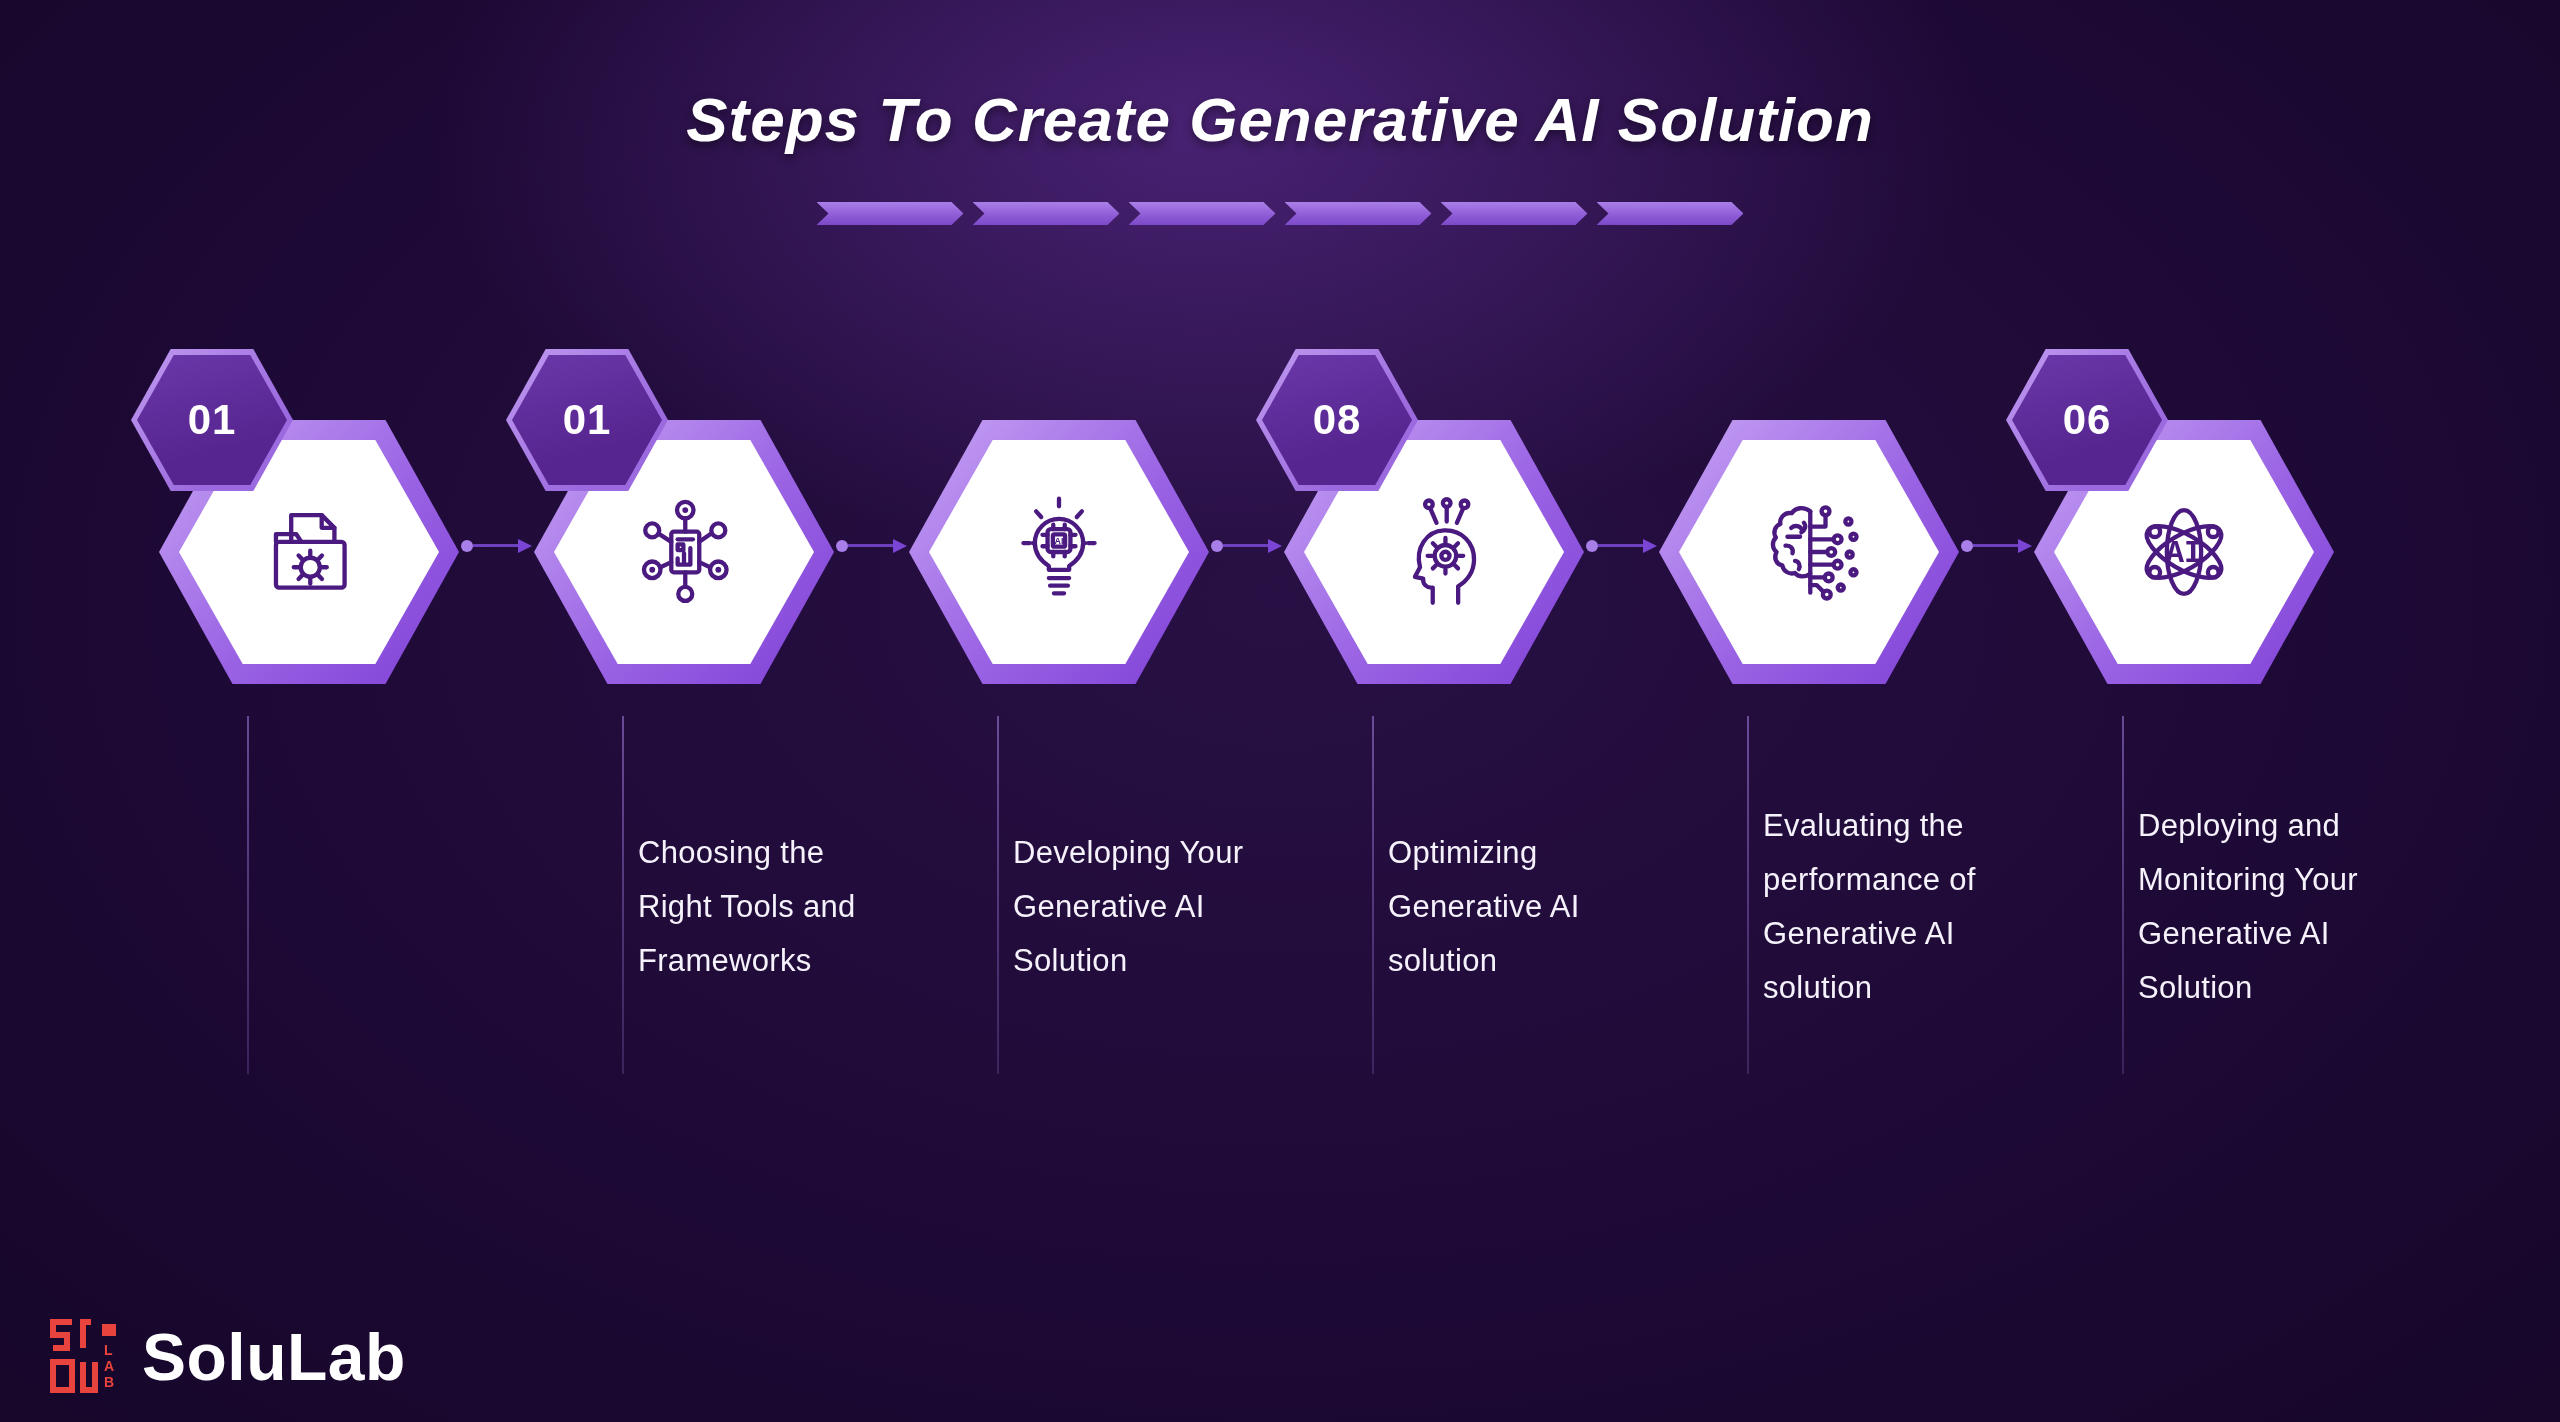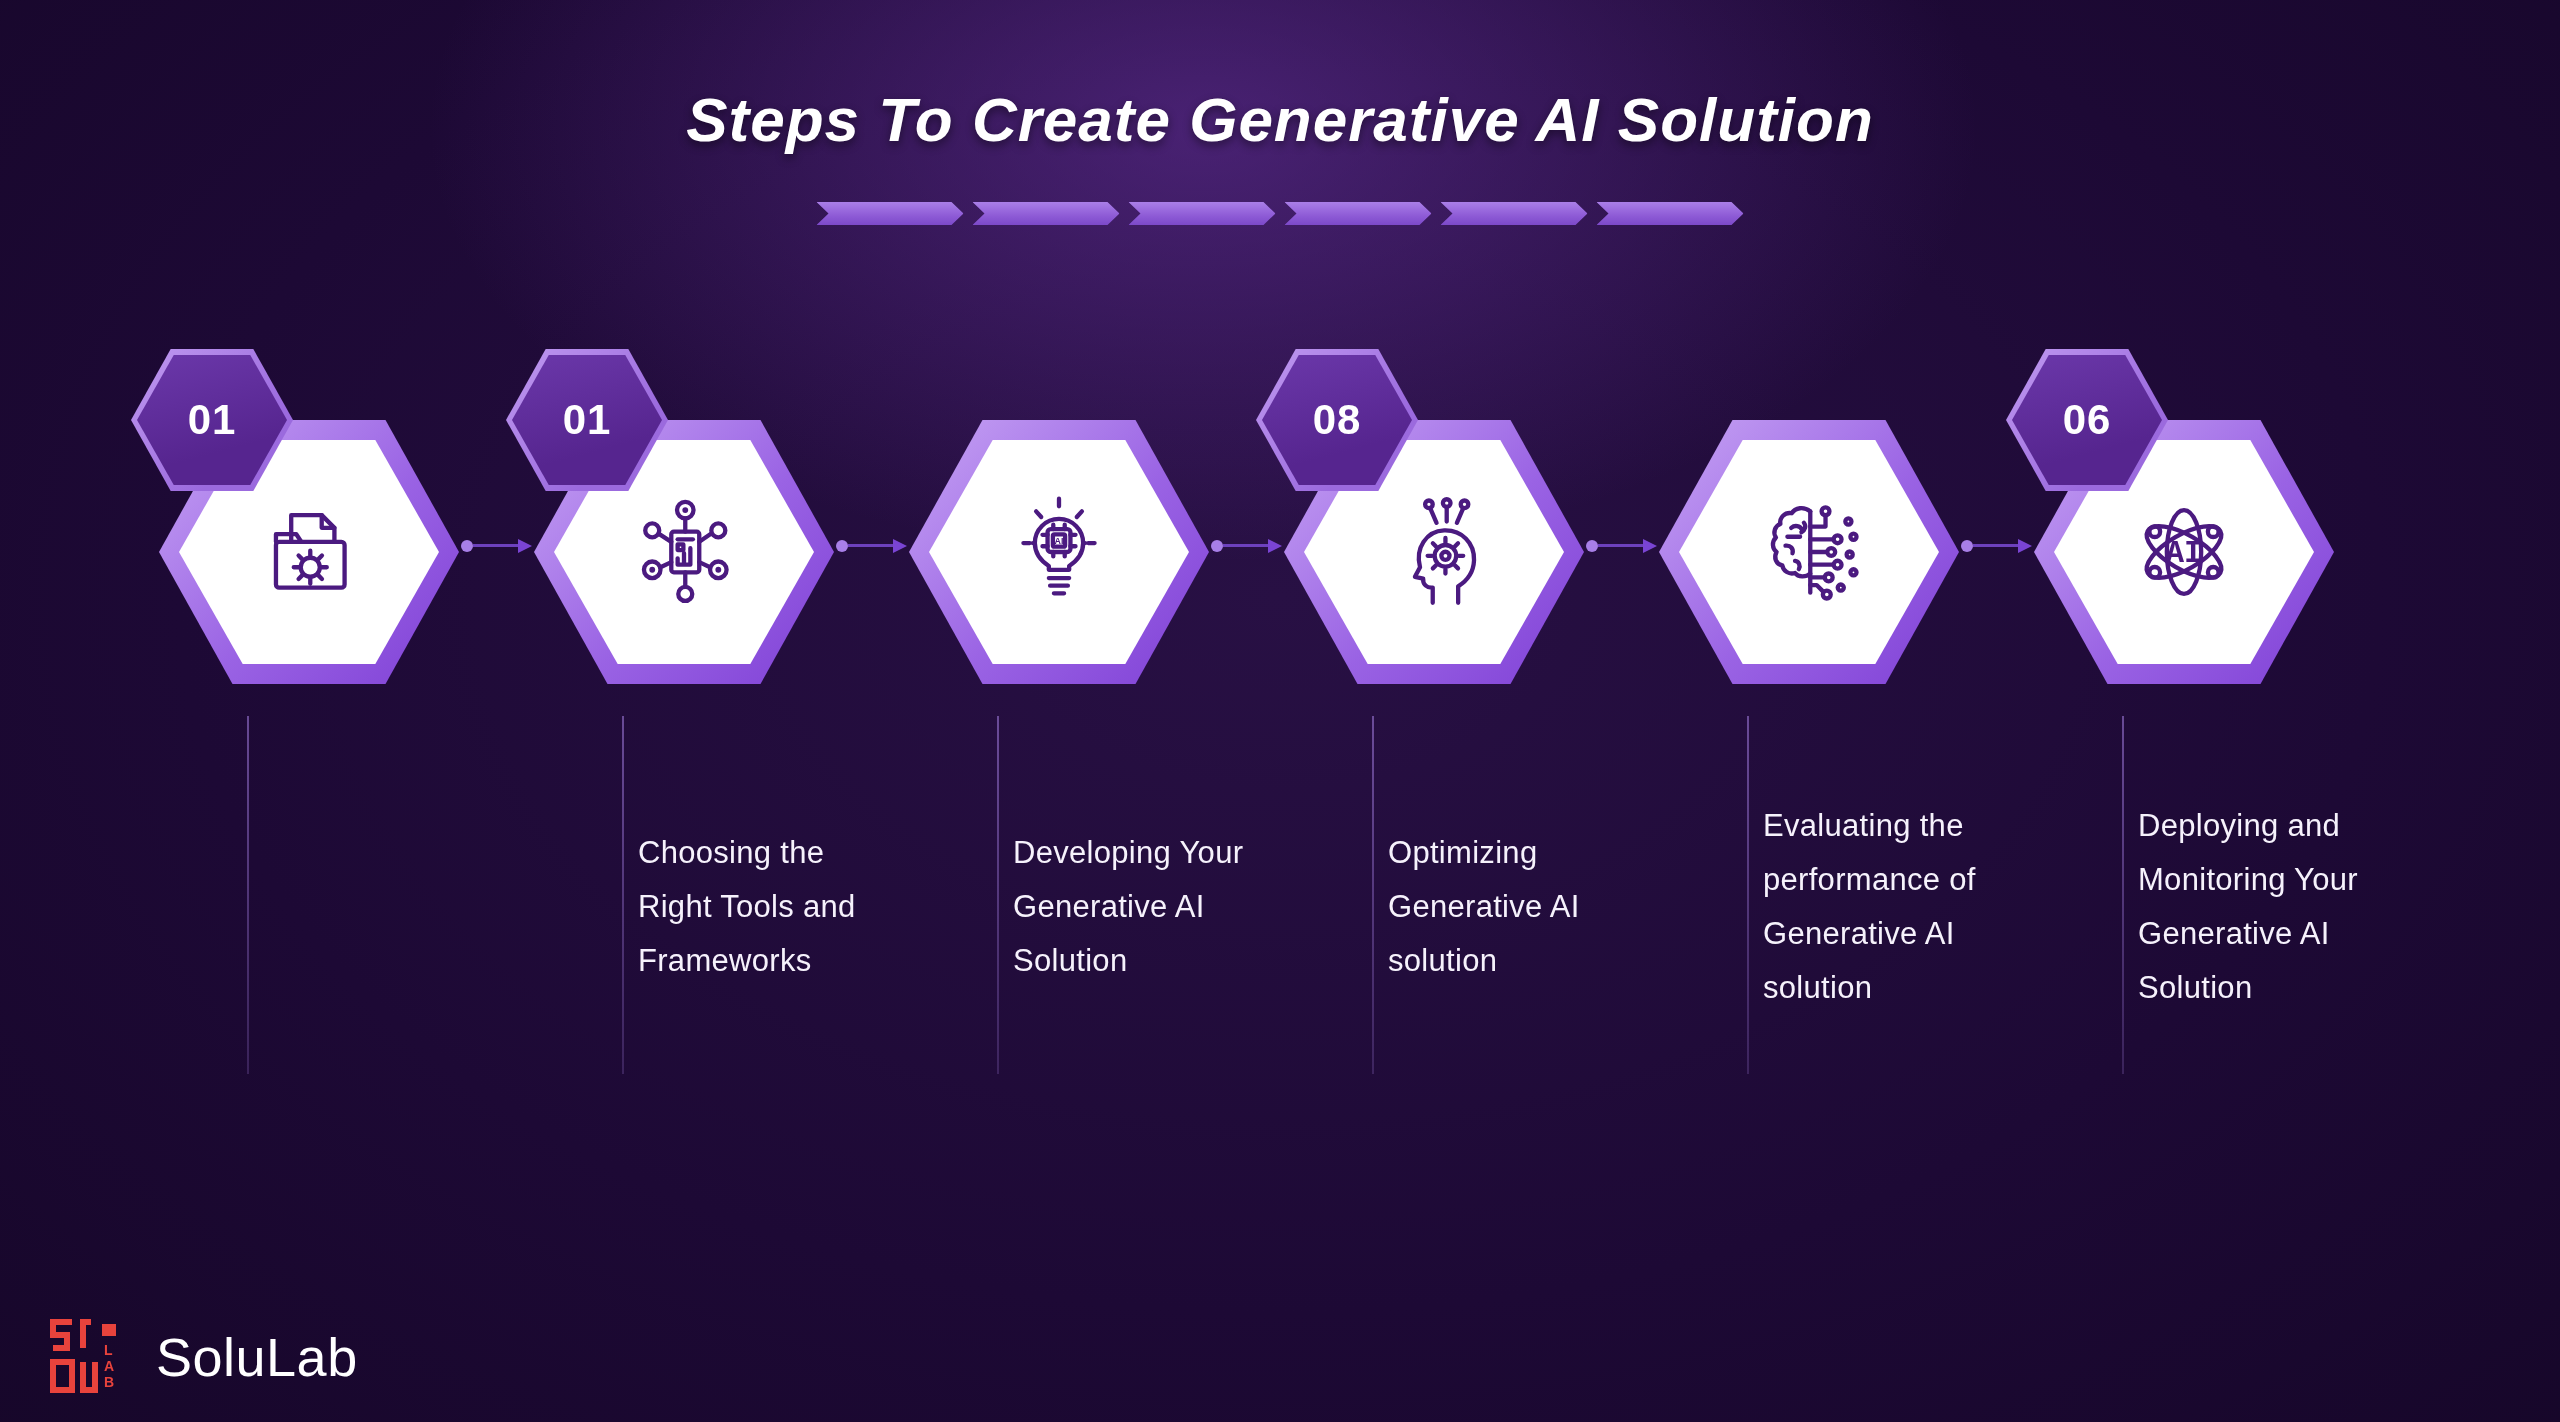--- a/index.html
+++ b/index.html
@@ -61,21 +61,21 @@
   }
   .desc{
     position:absolute;top:716px;left:calc(var(--cx) - 46px);
     width:330px;height:382px;display:flex;align-items:center;
   }
   .desc p{
     margin:0;color:#f6f2fc;font-size:31px;line-height:54px;
     white-space:pre-line;letter-spacing:.3px;
   }
   .logo{position:absolute;left:46px;top:1316px;display:flex;align-items:center;gap:20px;}
-  .logo-text{color:#ffffff;font-size:54px;font-weight:400;letter-spacing:.5px;margin-left:14px;}
+  .logo-text{color:#ffffff;font-size:66px;font-weight:700;letter-spacing:.5px;}
   .icon{width:122px;height:122px;}
   .icon .s{fill:none;stroke:#4b1a80;stroke-width:3.4;stroke-linecap:round;stroke-linejoin:round;}
   .icon .f{fill:#4b1a80;stroke:none;}
   .icon text{fill:#4b1a80;}
 </style>
 </head>
 <body>
 
 <div class="title">Steps To Create Generative AI Solution</div>
 

